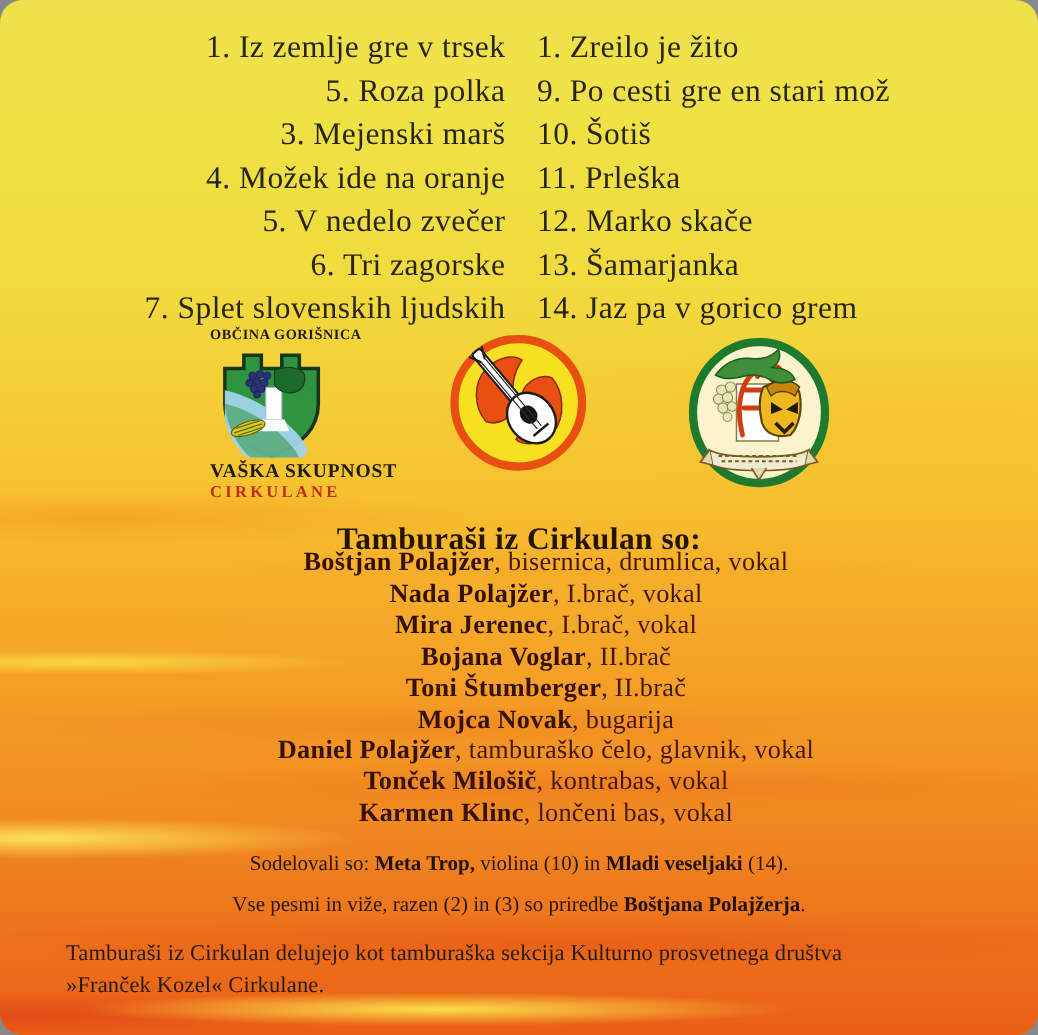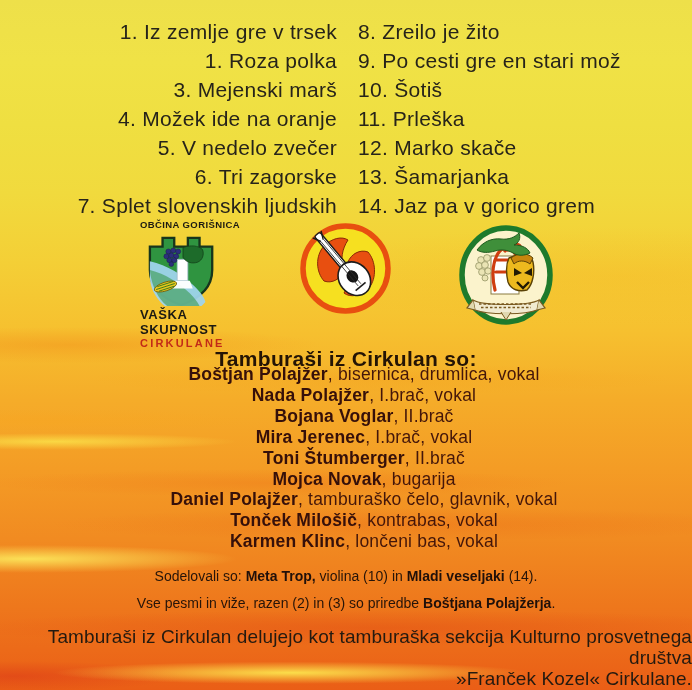--- a/index.html
+++ b/index.html
@@ -1,22 +1,23 @@
 <!DOCTYPE html>
 <html><head>
 <meta charset="utf-8">
 <style>
   html,body{margin:0;padding:0;background:#888;}
   .page{
     position:relative; width:692px; height:690px; overflow:hidden;
-    font-family:Liberation Sans, sans-serif;
+    font-family:Liberation Serif, serif;
     background:linear-gradient(180deg,
       #eee04a 0%, #f0e246 9%, #efdf41 18%, #f1da3d 28%,
       #f4cf36 38%, #f6c02f 48%, #f5ac29 58%, #f49c25 68%,
       #f18b21 78%, #ee771c 88%, #ea5e16 100%);
+    border-radius:15px;
   }
   .streaks{
     position:absolute; inset:0; pointer-events:none;
     background-image:
       radial-gradient(ellipse 500px 70px at 90% 40%, rgba(246,184,40,.38), transparent 70%),
       radial-gradient(ellipse 360px 26px at 10% 50%, rgba(242,146,28,.50), transparent 70%),
       radial-gradient(ellipse 420px 22px at 55% 55%, rgba(244,160,30,.32), transparent 70%),
       radial-gradient(ellipse 300px 18px at 6% 61%,  rgba(247,166,33,.50), transparent 70%),
       radial-gradient(ellipse 260px 12px at 8% 64%,  rgba(252,238,80,.70), transparent 70%),
       radial-gradient(ellipse 420px 20px at 40% 70%, rgba(238,120,26,.42), transparent 70%),
@@ -44,41 +45,41 @@
   .members-heading{position:absolute; top:347px; left:0; right:0; text-align:center;
     font-size:21px; font-weight:bold; color:#241405; letter-spacing:.3px;}
   .members{position:absolute; top:364px; left:0; right:0; text-align:center;
     font-size:17.5px; line-height:20.9px; color:#44160a; letter-spacing:.2px;padding-left:36px;}
   .member-name{font-weight:bold; color:#36100a;}
   
   .credits{position:absolute; top:563px; left:0; right:0; text-align:center;
     font-size:14px; line-height:27px; color:#261409;}
   .credits b{color:#20100a;}
   
-  .footer{position:absolute; top:626px; left:0; right:0; text-align:right;
-    font-size:19px; line-height:21px; color:#241a10; letter-spacing:.1px;}
+  .footer{position:absolute; top:626px; left:0; right:0; text-align:left;
+    font-size:15px; line-height:21px; color:#241a10; letter-spacing:.1px;padding-left:44px;}
 </style>
 </head>
 <body>
 
 <div class="page">
   <div class="streaks"></div>
 
   <div class="tracklist">
     <div class="track-col-left">
       <div>1. Iz zemlje gre v trsek</div>
-      <div>1. Roza polka</div>
+      <div>5. Roza polka</div>
       <div>3. Mejenski marš</div>
       <div>4. Možek ide na oranje</div>
       <div>5. V nedelo zvečer</div>
       <div>6. Tri zagorske</div>
       <div>7. Splet slovenskih ljudskih</div>
     </div>
     <div class="track-col-right">
-      <div>8. Zreilo je žito</div>
+      <div>1. Zreilo je žito</div>
       <div>9. Po cesti gre en stari mož</div>
       <div>10. Šotiš</div>
       <div>11. Prleška</div>
       <div>12. Marko skače</div>
       <div>13. Šamarjanka</div>
       <div>14. Jaz pa v gorico grem</div>
     </div>
   </div>
 
   <div class="logo-municipality">
@@ -156,22 +157,22 @@
         <path d="M22,80 h54 M24,83.5 h50" stroke="#7a5a20" stroke-width="1.4" stroke-dasharray="2.5 2" fill="none"></path>
         <path d="M44,88 l5,8 l5,-8" fill="#e0d8b0" stroke="#7a5a20" stroke-width="1"></path>
       </g>
     </svg>
   </div>
 
   <div class="members-heading">Tamburaši iz Cirkulan so:</div>
   <div class="members">
     <div><span class="member-name">Boštjan Polajžer</span><span>, bisernica, drumlica, vokal</span></div>
     <div><span class="member-name">Nada Polajžer</span><span>, I.brač, vokal</span></div>
+    <div><span class="member-name">Mira Jerenec</span><span>, I.brač, vokal</span></div>
     <div><span class="member-name">Bojana Voglar</span><span>, II.brač</span></div>
-    <div><span class="member-name">Mira Jerenec</span><span>, I.brač, vokal</span></div>
     <div><span class="member-name">Toni Štumberger</span><span>, II.brač</span></div>
     <div><span class="member-name">Mojca Novak</span><span>, bugarija</span></div>
     <div><span class="member-name">Daniel Polajžer</span><span>, tamburaško čelo, glavnik, vokal</span></div>
     <div><span class="member-name">Tonček Milošič</span><span>, kontrabas, vokal</span></div>
     <div><span class="member-name">Karmen Klinc</span><span>, lončeni bas, vokal</span></div>
   </div>
 
   <div class="credits">
     <div><span>Sodelovali so: </span><b>Meta Trop,</b><span>  violina (10) in </span><b>Mladi veseljaki</b><span> (14).</span></div>
     <div><span>Vse pesmi in viže, razen (2) in (3) so priredbe </span><b>Boštjana Polajžerja</b><span>.</span></div>

